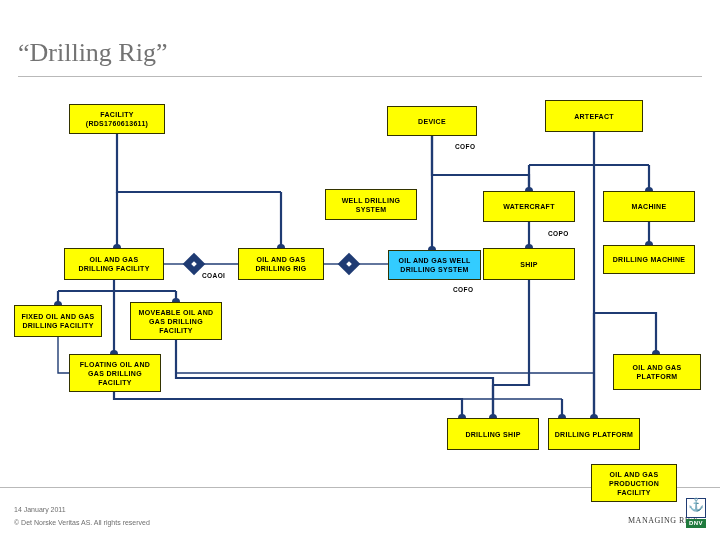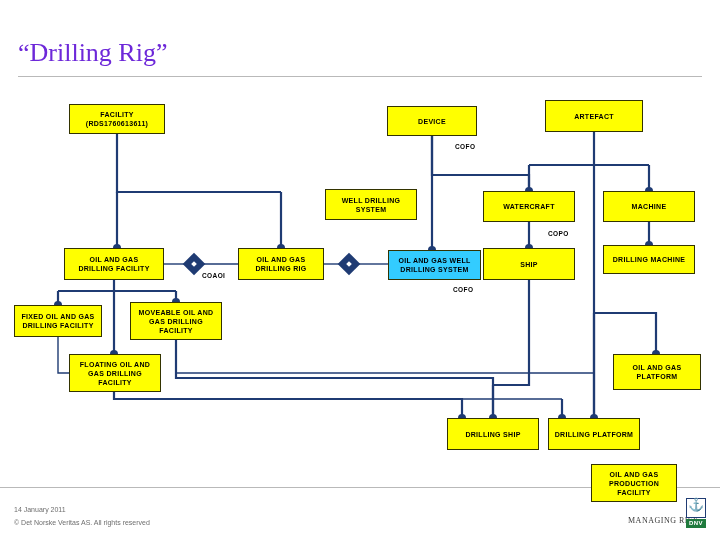--- a/index.html
+++ b/index.html
@@ -19,21 +19,21 @@
     overflow: hidden;
   }
   
   #title {
     position: absolute;
     left: 18px;
     top: 38px;
     width: 660px;
     font-family: "Liberation Serif", serif;
     font-size: 26px;
-    color: #6d28d9;
+    color: #737373;
     letter-spacing: 0px;
     white-space: nowrap;
   }
   #title-rule {
     position: absolute;
     left: 18px;
     top: 76px;
     width: 684px;
     height: 1px;
     background: #b9b9b9;

